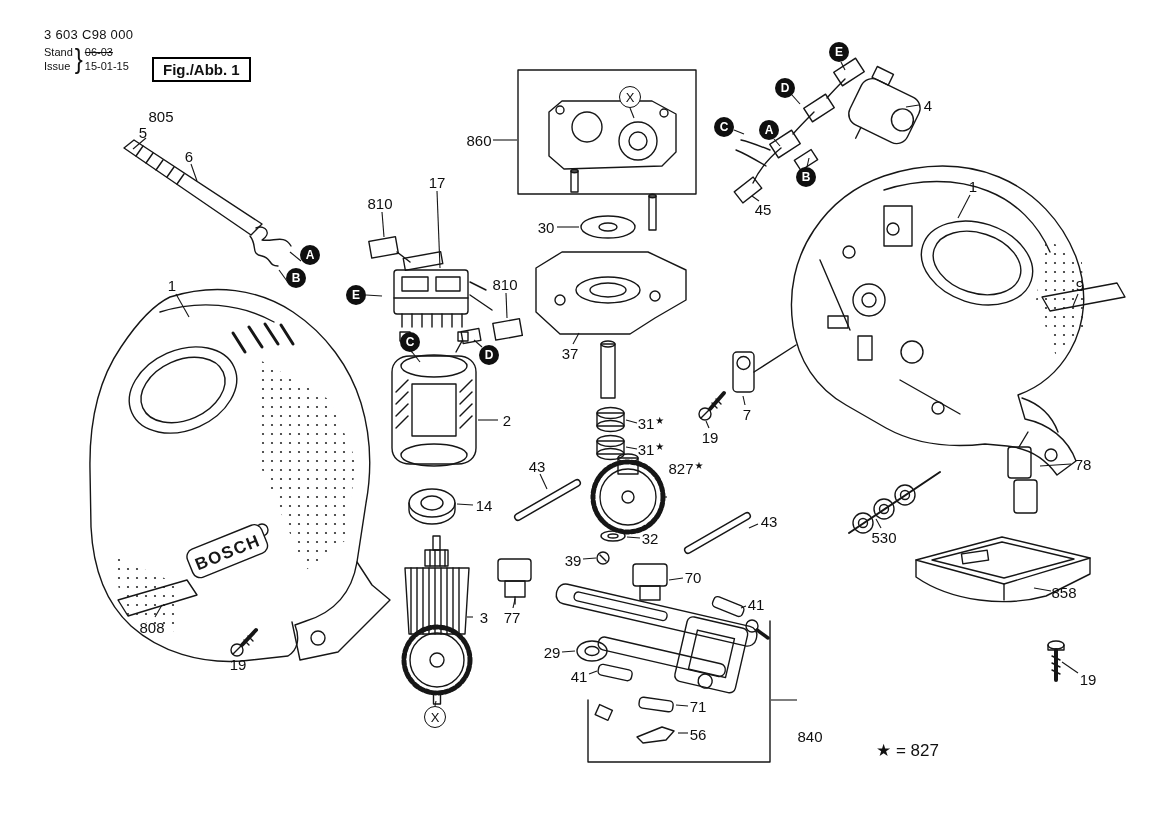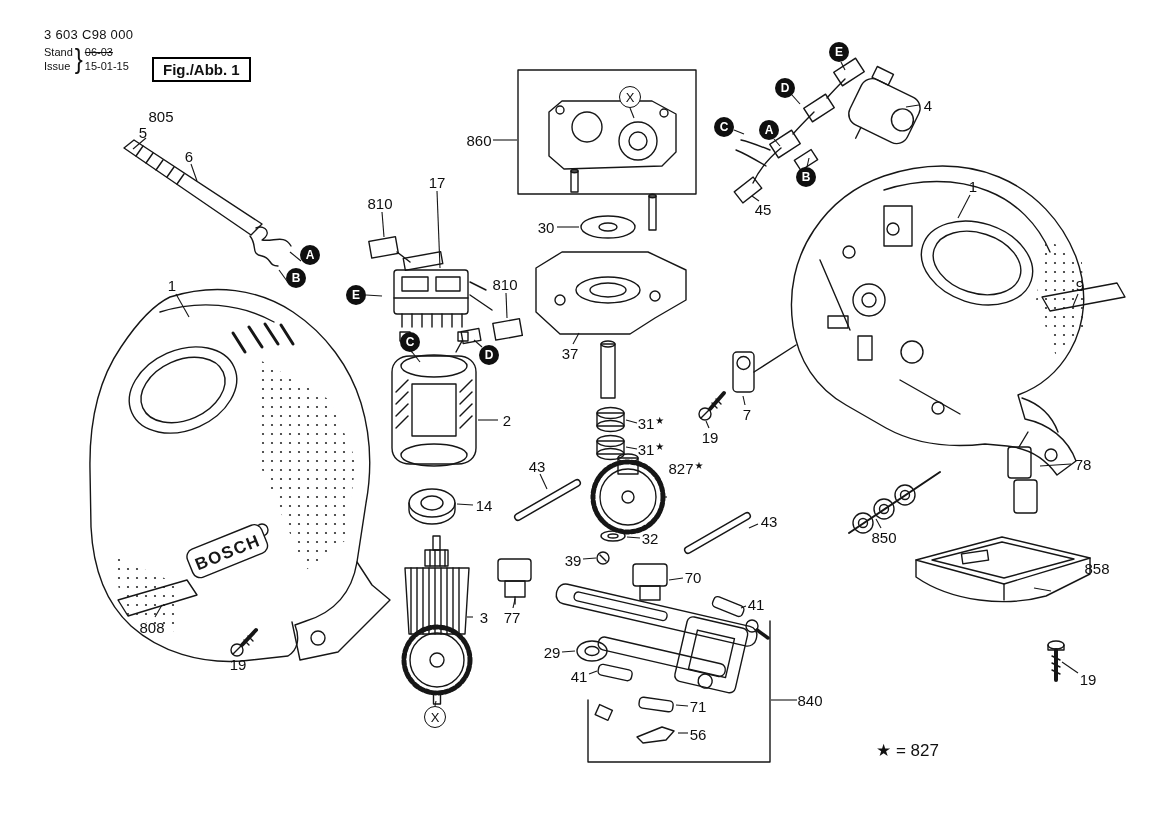--- a/index.html
+++ b/index.html
@@ -427,30 +427,30 @@
       <div class="callout" style="left: 769px; top: 521px;">43</div>
       <div class="callout" style="left: 650px; top: 538px;">32</div>
       <div class="callout" style="left: 573px; top: 560px;">39</div>
       <div class="callout" style="left: 512px; top: 617px;">77</div>
       <div class="callout" style="left: 693px; top: 577px;">70</div>
       <div class="callout" style="left: 756px; top: 604px;">41</div>
       <div class="callout" style="left: 552px; top: 652px;">29</div>
       <div class="callout" style="left: 579px; top: 676px;">41</div>
       <div class="callout" style="left: 698px; top: 706px;">71</div>
       <div class="callout" style="left: 698px; top: 734px;">56</div>
-      <div class="callout" style="left: 810px; top: 700px;">840</div>
+      <div class="callout" style="left: 810px; top: 736px;">840</div>
       <div class="callout" style="left: 763px; top: 209px;">45</div>
       <div class="callout" style="left: 928px; top: 105px;">4</div>
       <div class="callout" style="left: 973px; top: 186px;">1</div>
       <div class="callout" style="left: 1080px; top: 285px;">9</div>
       <div class="callout" style="left: 747px; top: 414px;">7</div>
       <div class="callout" style="left: 710px; top: 437px;">19</div>
       <div class="callout" style="left: 1083px; top: 464px;">78</div>
-      <div class="callout" style="left: 884px; top: 537px;">850</div>
-      <div class="callout" style="left: 1064px; top: 568px; margin-left: 33px;">858</div>
+      <div class="callout" style="left: 884px; top: 537px;">530</div>
+      <div class="callout" style="left: 1064px; top: 592px;">858</div>
       <div class="callout" style="left: 1088px; top: 679px;">19</div>
       <div class="badge" style="left: 310px; top: 255px;">A</div>
       <div class="badge" style="left: 296px; top: 278px;">B</div>
       <div class="badge" style="left: 356px; top: 295px;">E</div>
       <div class="badge" style="left: 410px; top: 342px;">C</div>
       <div class="badge" style="left: 489px; top: 355px;">D</div>
       <div class="badge" style="left: 724px; top: 127px;">C</div>
       <div class="badge" style="left: 769px; top: 130px;">A</div>
       <div class="badge" style="left: 785px; top: 88px;">D</div>
       <div class="badge" style="left: 839px; top: 52px;">E</div>

